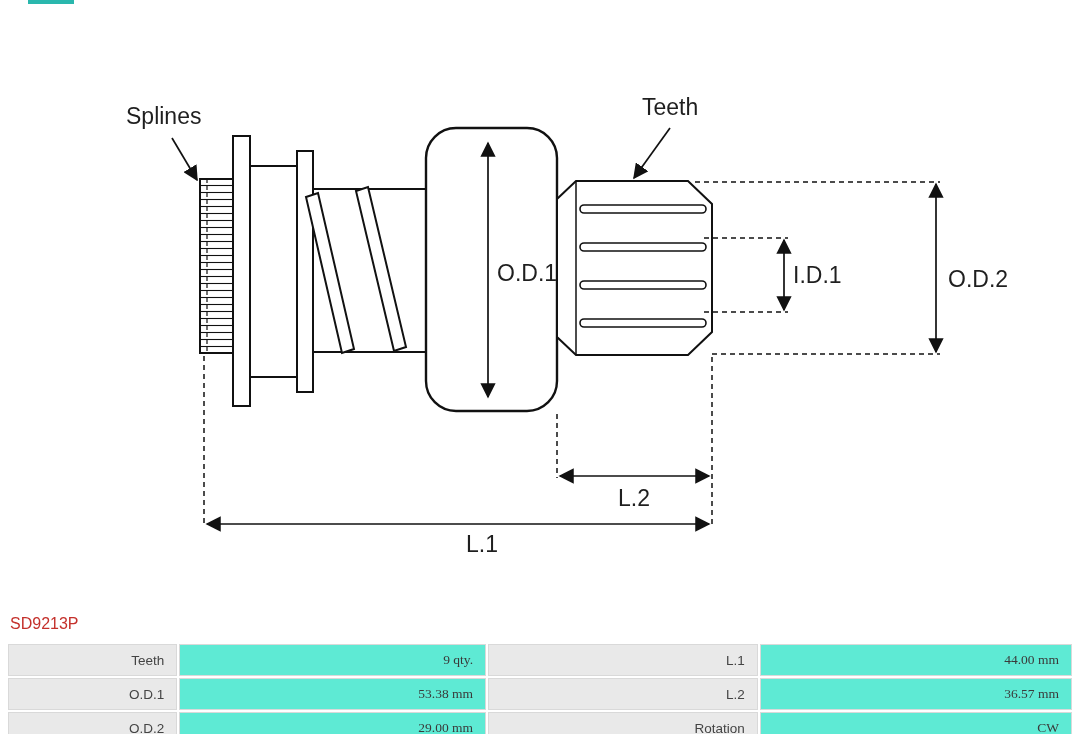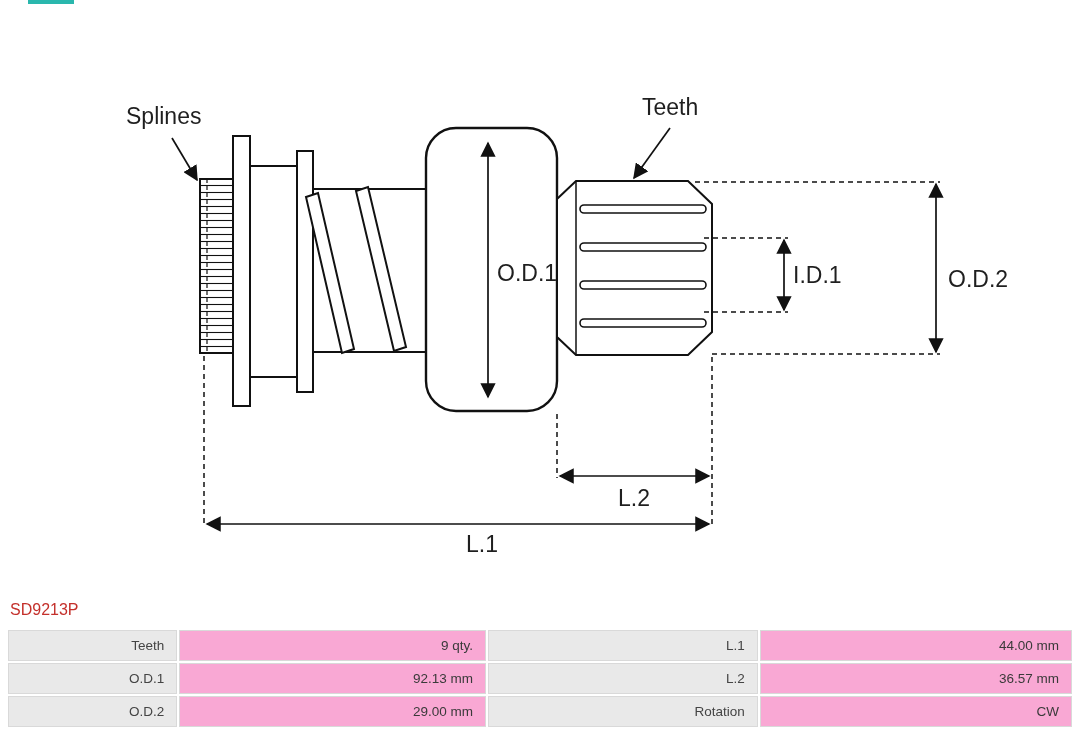--- a/index.html
+++ b/index.html
@@ -21,21 +21,21 @@
   }
   .diagram-wrap {
     width: 1080px;
     height: 598px;
   }
   svg text {
     font-family: "Liberation Sans", sans-serif;
     fill: #1f1f1f;
   }
   .part-number {
-    margin: 0 0 0 10px;
+    margin: 14px 0 0 10px;
     padding-top: 2px;
     height: 22px;
     line-height: 20px;
     font-size: 16px;
     color: #c4302b;
   }
   table.spec {
     width: calc(100% - 12px);
     margin: 6px 6px 0 6px;
     border-collapse: separate;
@@ -49,21 +49,22 @@
     padding: 7px 12px;
     text-align: right;
     white-space: nowrap;
     overflow: hidden;
   }
   table.spec td.lbl {
     background: #e9e9e9;
     color: #444;
   }
   table.spec td.val {
-    background: #f9a8d4;
+    background: #5eead4;
+    font-family: Liberation Serif, serif;
   }
 </style>
 </head>
 <body>
 
 <div class="accent-bar"></div>
 
 <div class="diagram-wrap">
 <svg width="1080" height="598" viewBox="0 0 1080 598">
   <defs>
@@ -160,21 +161,21 @@
   </colgroup>
   <tbody>
     <tr>
       <td class="lbl">Teeth</td>
       <td class="val">9 qty.</td>
       <td class="lbl">L.1</td>
       <td class="val">44.00 mm</td>
     </tr>
     <tr>
       <td class="lbl">O.D.1</td>
-      <td class="val">92.13 mm</td>
+      <td class="val">53.38 mm</td>
       <td class="lbl">L.2</td>
       <td class="val">36.57 mm</td>
     </tr>
     <tr>
       <td class="lbl">O.D.2</td>
       <td class="val">29.00 mm</td>
       <td class="lbl">Rotation</td>
       <td class="val">CW</td>
     </tr>
   </tbody>

